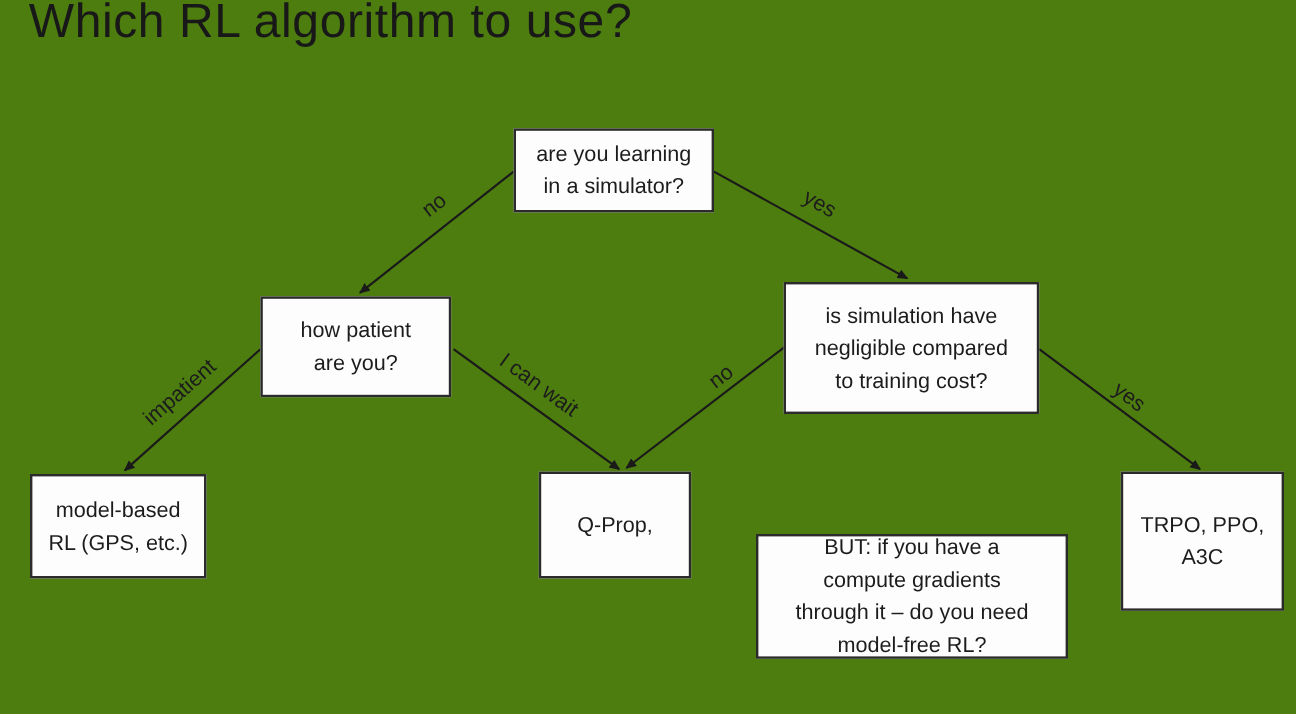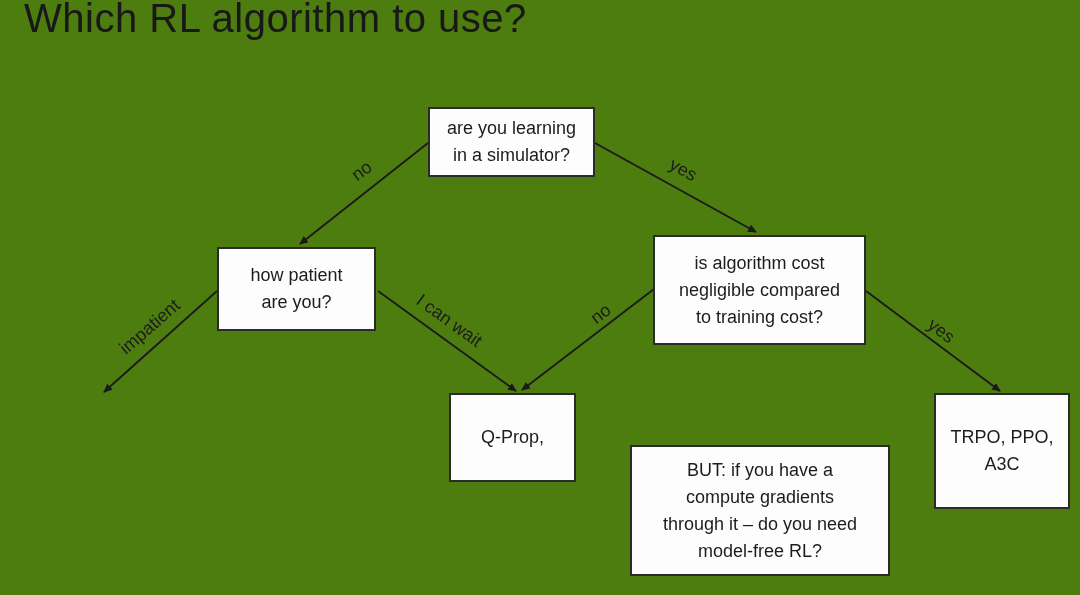--- a/index.html
+++ b/index.html
@@ -47,21 +47,21 @@
     line-height: 27px;
     color: #1c1c1c;
   }
   .node span { display: block; white-space: nowrap; }
   .node-simulator   { left: 428px; top: 107px; width: 167px; height: 70px; }
   .node-patience    { left: 217px; top: 247px; width: 159px; height: 84px; }
   .node-simcost     { left: 653px; top: 235px; width: 213px; height: 110px; }
   .node-modelbased  { left: 25px;  top: 395px; width: 147px; height: 87px; }
   .node-qprop       { left: 449px; top: 393px; width: 127px; height: 89px; }
   .node-trpo        { left: 934px; top: 393px; width: 136px; height: 116px; }
-  .node-but         { left: 630px; top: 445px; width: 260px; height: 131px; }
+  .node-but         { left: 630px; top: 445px; width: 260px; height: 104px; }
   .edge-label {
     position: absolute;
     font-size: 18px;
     color: #1c1c1c;
     white-space: nowrap;
     transform: translate(-50%, -50%) rotate(var(--r));
   }
   .lbl-no-left   { left: 362px; top: 171px; --r: -37deg; }
   .lbl-yes-right { left: 683px; top: 170px; --r: 29deg; }
   .lbl-impatient { left: 150px; top: 327px; --r: -41deg; }
@@ -96,25 +96,29 @@
     <span>are you learning</span>
     <span>in a simulator?</span>
   </div>
 
   <div class="node node-patience">
     <span>how patient</span>
     <span>are you?</span>
   </div>
 
   <div class="node node-simcost">
-    <span>is algorithm cost</span>
+    <span>is simulation have</span>
     <span>negligible compared</span>
     <span>to training cost?</span>
   </div>
 
+  <div class="node node-modelbased">
+    <span>model-based</span>
+    <span>RL (GPS, etc.)</span>
+  </div>
 
   <div class="node node-qprop">
     <span>Q-Prop,</span>
   </div>
 
   <div class="node node-trpo">
     <span>TRPO, PPO,</span>
     <span>A3C</span>
   </div>
 

